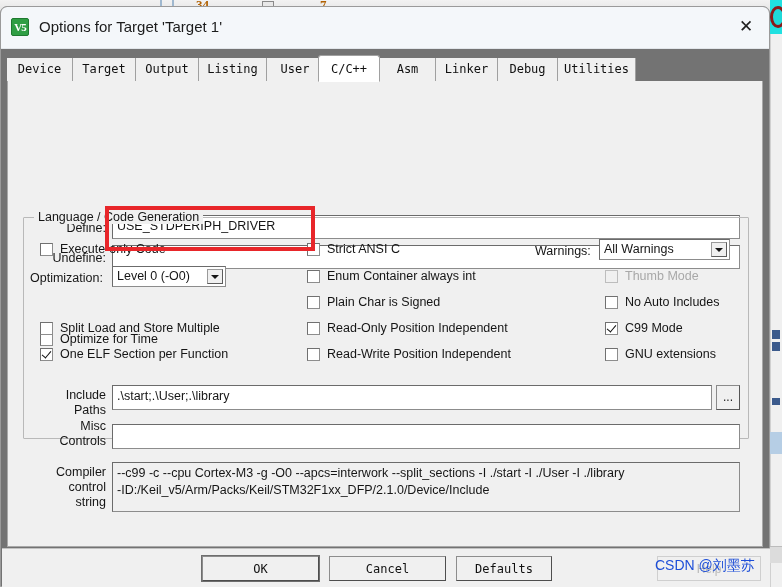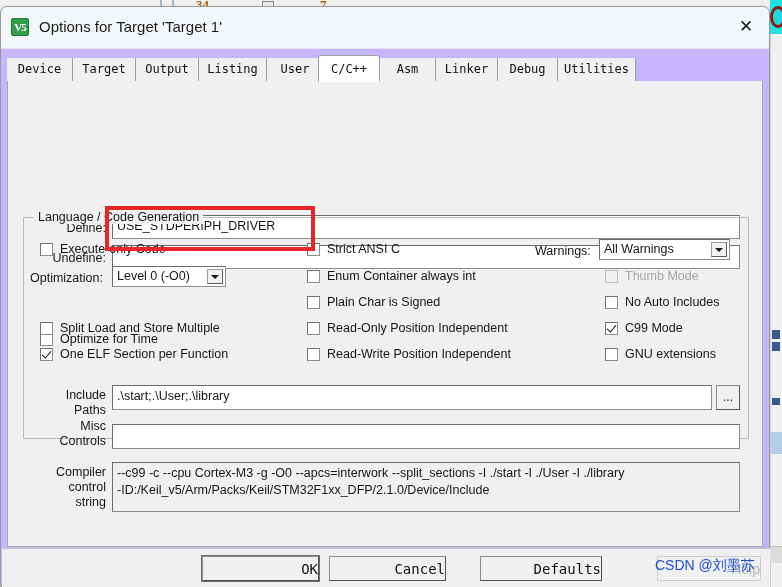--- a/index.html
+++ b/index.html
@@ -86,21 +86,21 @@
     background: #dcdcdc;
     border-top: 1px solid #bcbcbc;
   }
 
   
   .dialog {
     position: absolute;
     left: 0; top: 6px;
     width: 770px;
     height: 581px;
-    background: #c4b5fd;
+    background: #737373;
     border: 1px solid #9a9a9a;
     border-top-left-radius: 7px;
     border-top-right-radius: 7px;
     box-sizing: border-box;
   }
   .titlebar {
     position: relative;
     height: 41px;
     background: #f4f7fa;
     border-top-left-radius: 6px;
@@ -329,28 +329,28 @@
     width: 768px;
     height: 39px;
     border-top: 1px solid #c2c2c2;
     background: #f0f0f0;
   }
   .btn {
     position: absolute;
     top: 7px;
     height: 25px;
     line-height: 24px;
-    text-align: right;
+    text-align: center;
     background: #f0f0f0;
     border: 1px solid #8d8d8d;
     border-right-color: #4e4e4e;
     border-bottom-color: #4e4e4e;
     box-sizing: border-box;
     font-family: "DejaVu Sans Mono", monospace;
-    font-size: 14px;
+    font-size: 12px;
     color: #101010;
     cursor: pointer;
   }
   .btn.default { box-shadow: 0 0 0 1px #6e6e6e; }
   .btn.help { color: #b9b9b9; border-color: #cfcfcf; }
 
   .watermark {
     position: absolute;
     left: 655px; top: 557px;
     font-size: 14px;
@@ -496,21 +496,21 @@
       <div class="lbl r" style="left:18px; top:399px; width:80px;">control</div>
       <div class="lbl r" style="left:18px; top:414px; width:80px;">string</div>
       <div class="textfield ro multi" style="left:104px; top:381px; width:628px; height:50px; line-height:17px;">--c99 -c --cpu Cortex-M3 -g -O0 --apcs=interwork --split_sections -I ./start -I ./User -I ./library
 -ID:/Keil_v5/Arm/Packs/Keil/STM32F1xx_DFP/2.1.0/Device/Include</div>
 
     </div>
 
     <div class="btnbar">
       <div class="btn default" style="left:200px; width:117px;">OK</div>
       <div class="btn" style="left:327px; width:117px;">Cancel</div>
-      <div class="btn" style="left:454px; width:122px;margin-left:24px;">Defaults</div>
+      <div class="btn" style="left:454px; width:96px;">Defaults</div>
       <div class="btn help" style="left:655px; width:104px; font-family:'Liberation Sans',sans-serif;">Help</div>
     </div>
 
   </div>
 
   <div class="watermark">CSDN @刘墨苏</div>
 
 </div>
 
 </body></html>

